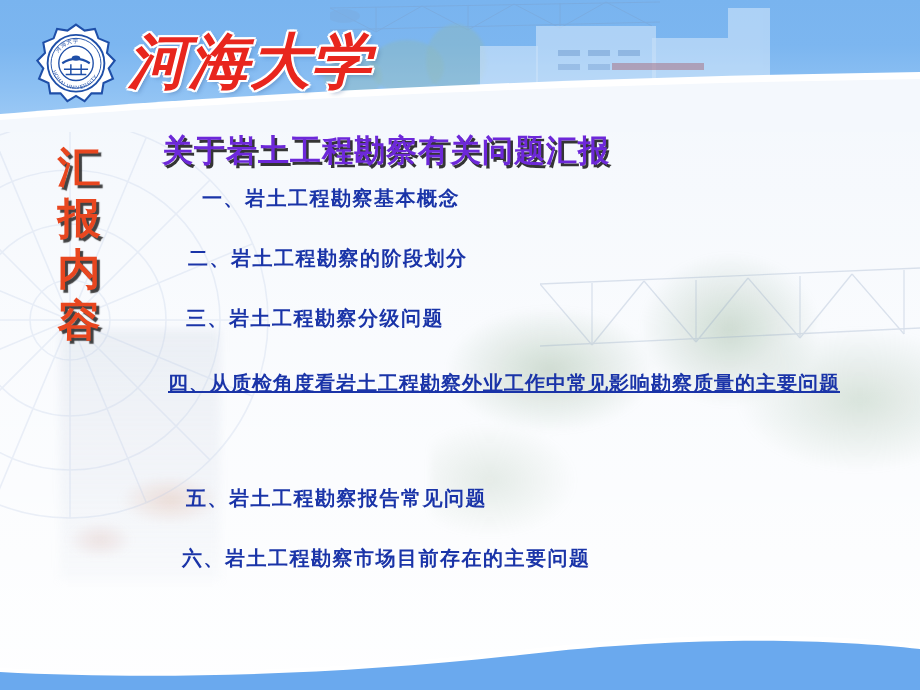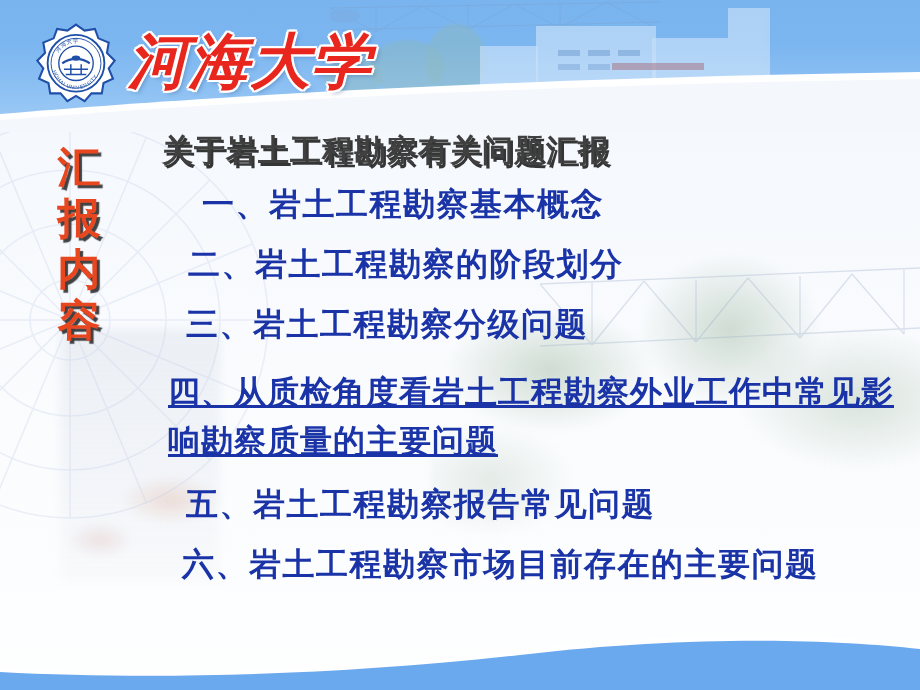--- a/index.html
+++ b/index.html
@@ -175,27 +175,27 @@
   
   .content {
     position: absolute;
     left: 120px; top: 130px;
     width: 790px;
   }
   .main-title {
     margin: 0 0 6px 42px;
     font-size: 31px;
     font-weight: bold;
-    color: #404040;
+    color: #6d28d9;
     letter-spacing: 1px;
     text-shadow: 2.5px 2.5px 0 rgba(25,25,25,.88);
     white-space: nowrap;
   }
   .toc-item {
-    font-size: 32px;
+    font-size: 20px;
     font-weight: bold;
     color: #1a34a8;
     letter-spacing: 1.5px;
     line-height: 1.0;
     white-space: nowrap;
   }
   .toc-item.wrap { white-space: normal; line-height: 1.52; letter-spacing: 1px; text-decoration: underline; }
 
   .i1 { position: absolute; left:  82px; top:  58px; }
   .i2 { position: absolute; left:  68px; top: 118px; }

